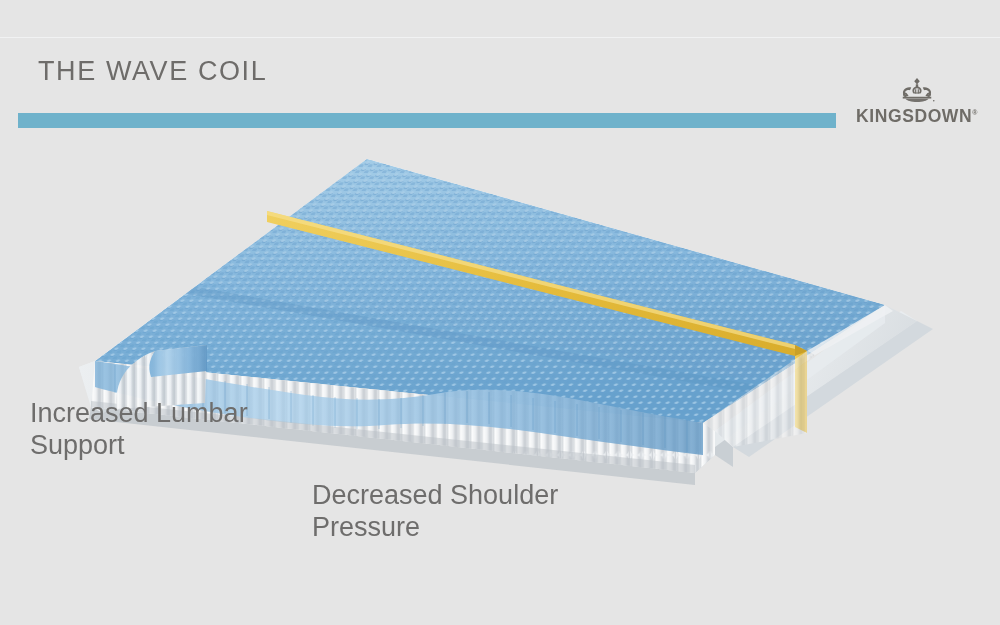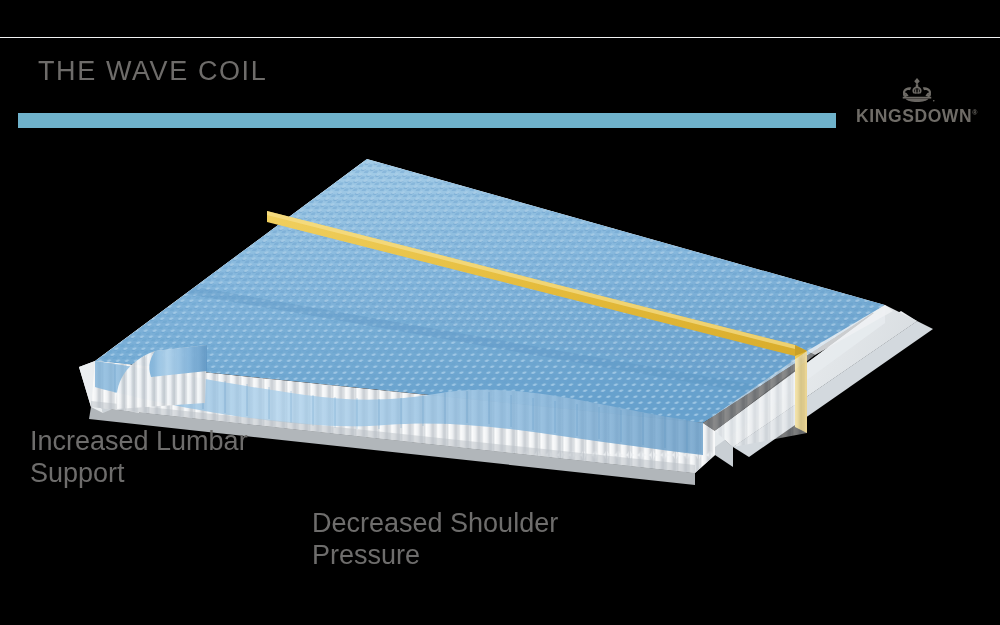--- a/index.html
+++ b/index.html
@@ -6,21 +6,21 @@
   * { box-sizing: border-box; margin: 0; padding: 0; }
   html, body {
     width: 1000px; height: 625px;
     background: #ffffff;
     font-family: "Liberation Sans", sans-serif;
     overflow: hidden;
   }
   .slide {
     position: relative;
     width: 1000px; height: 625px;
-    background: #000000;
+    background: #e5e5e5;
   }
 
   
   .top-hairline {
     position: absolute; left: 0; top: 37px;
     width: 1000px; height: 1px;
     background: #f1f2f3;
   }
 
   
@@ -64,21 +64,20 @@
   .mattress-svg { display: block; width: 895px; height: 345px; }
 
   
   .callout {
     position: absolute;
     color: #6e6d6c;
     font-size: 27px;
     line-height: 1.18;
     font-weight: 400;
     white-space: pre-line;
-    margin-top: 28px;
   }
   .callout-lumbar   { left: 30px;  top: 398px; }
   .callout-shoulder { left: 312px; top: 480px; }
 
   
   .footer { position: absolute; left: 0; top: 546px; width: 1000px; height: 46px; }
 </style>
 </head>
 <body>
 

